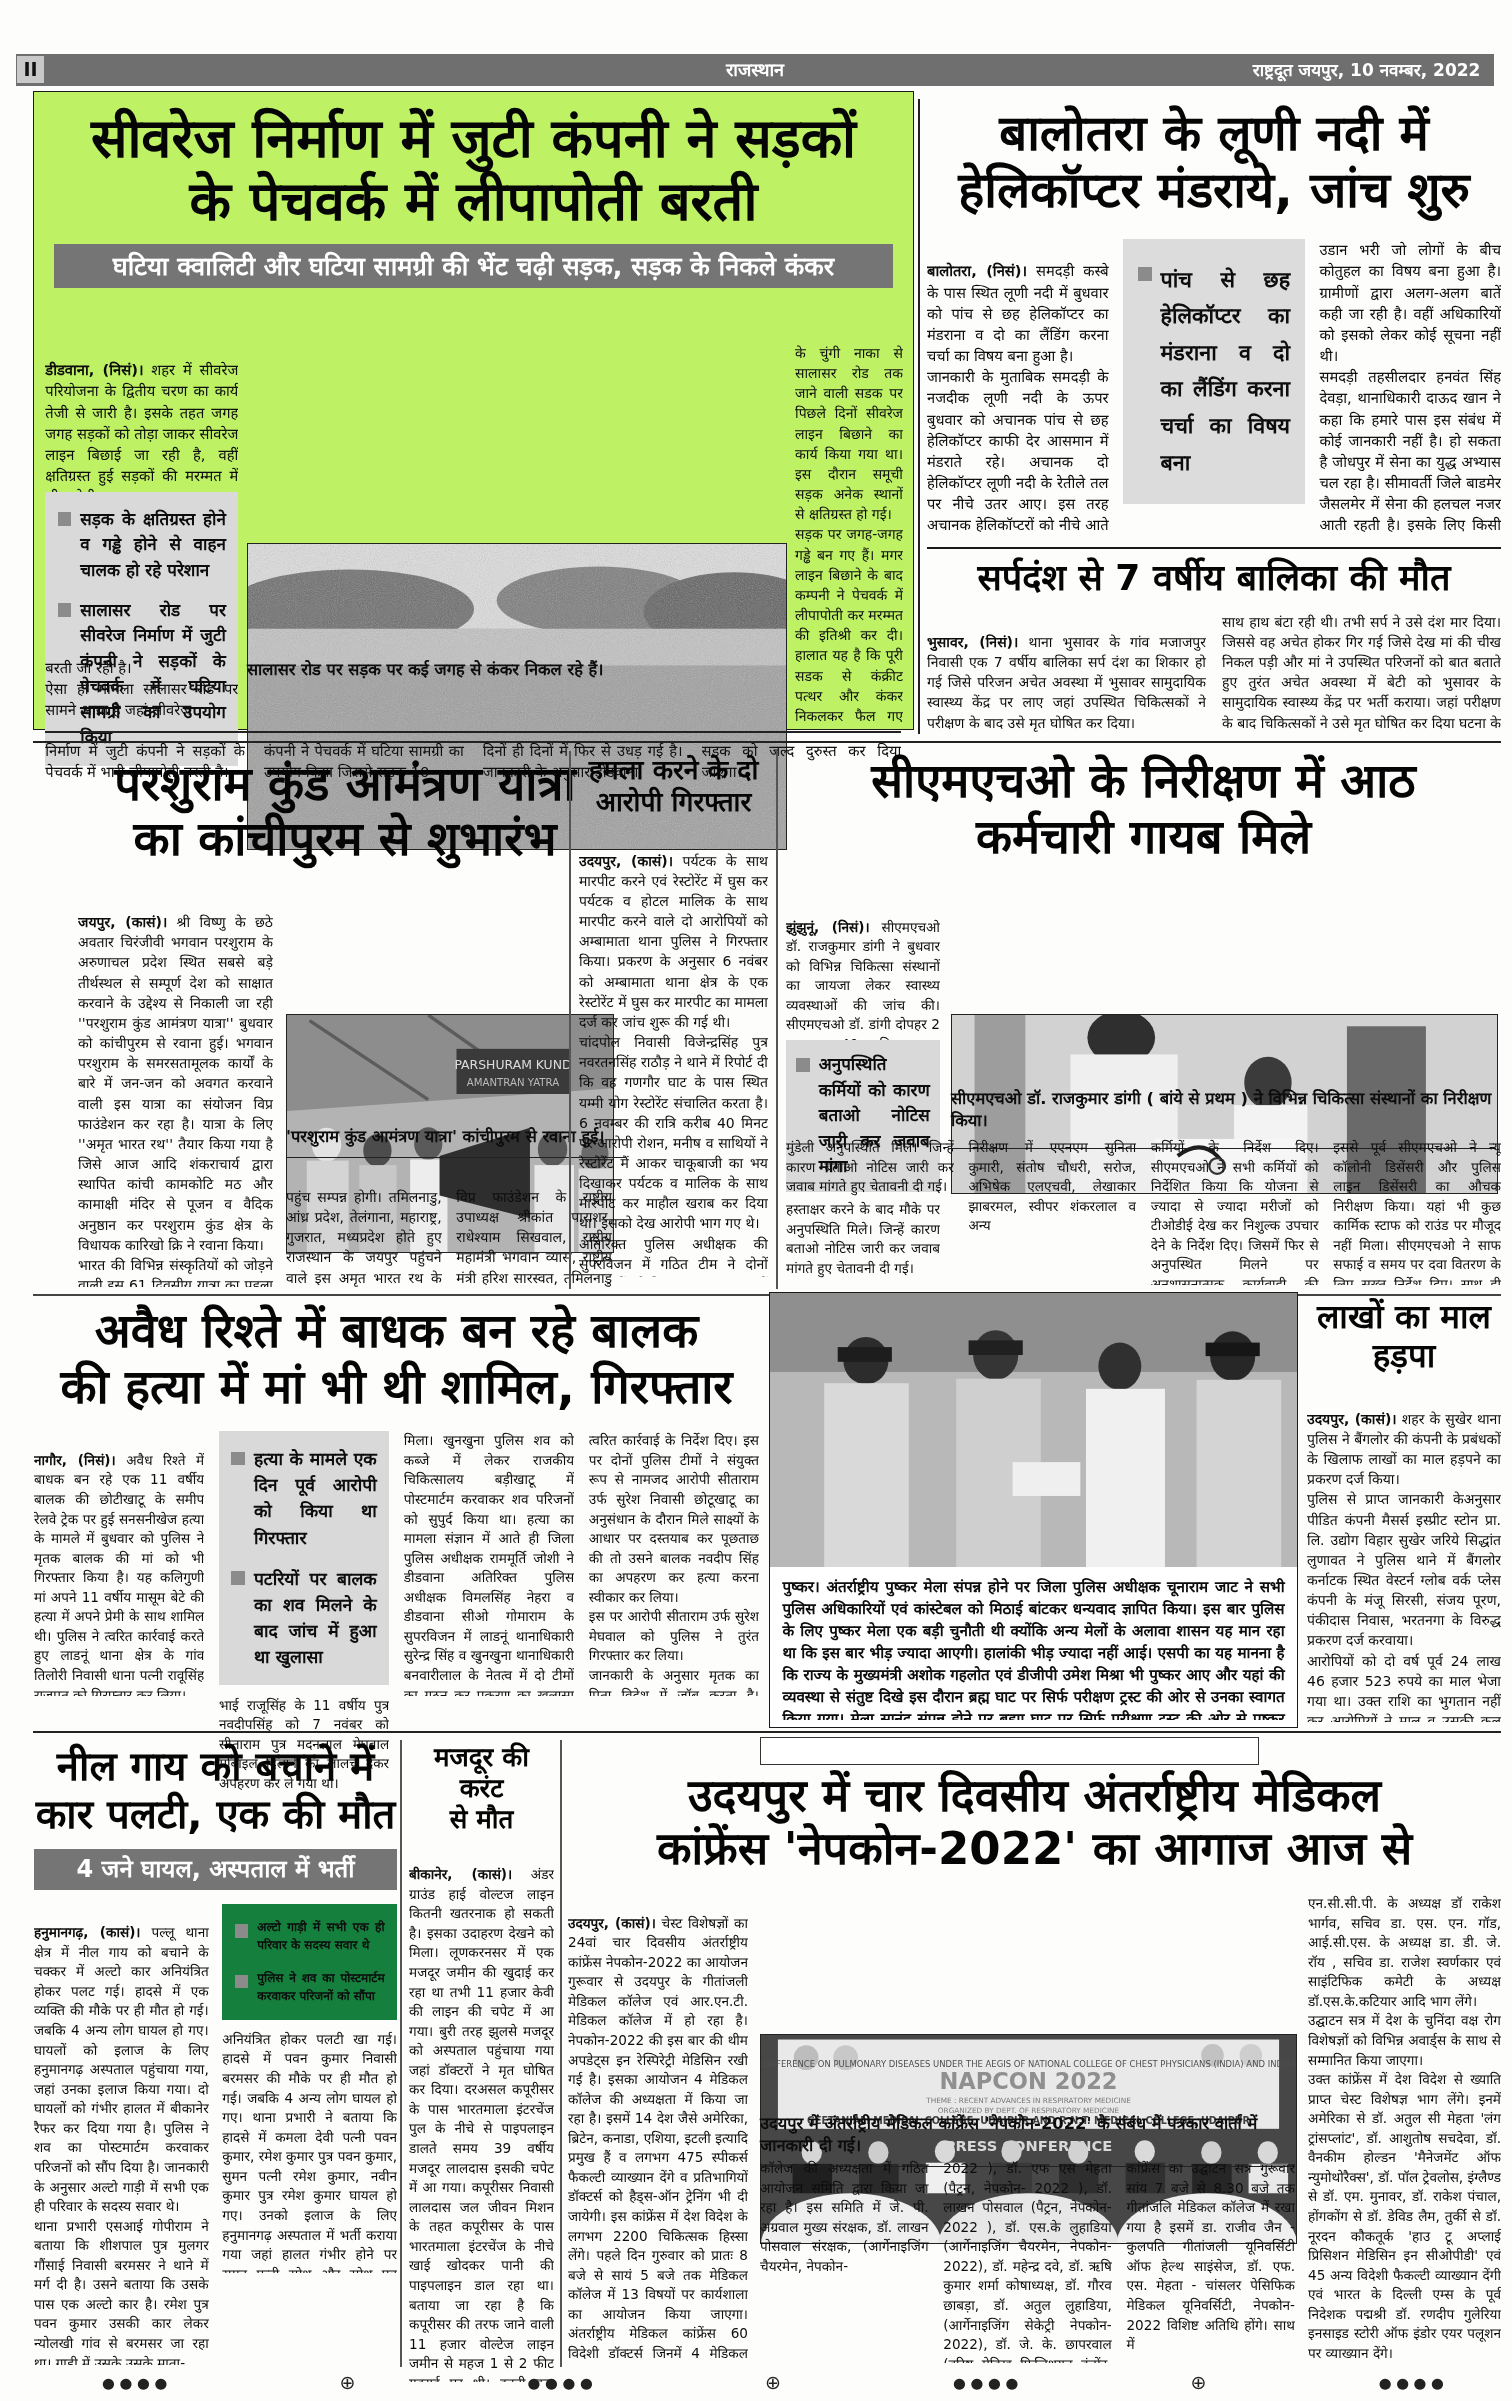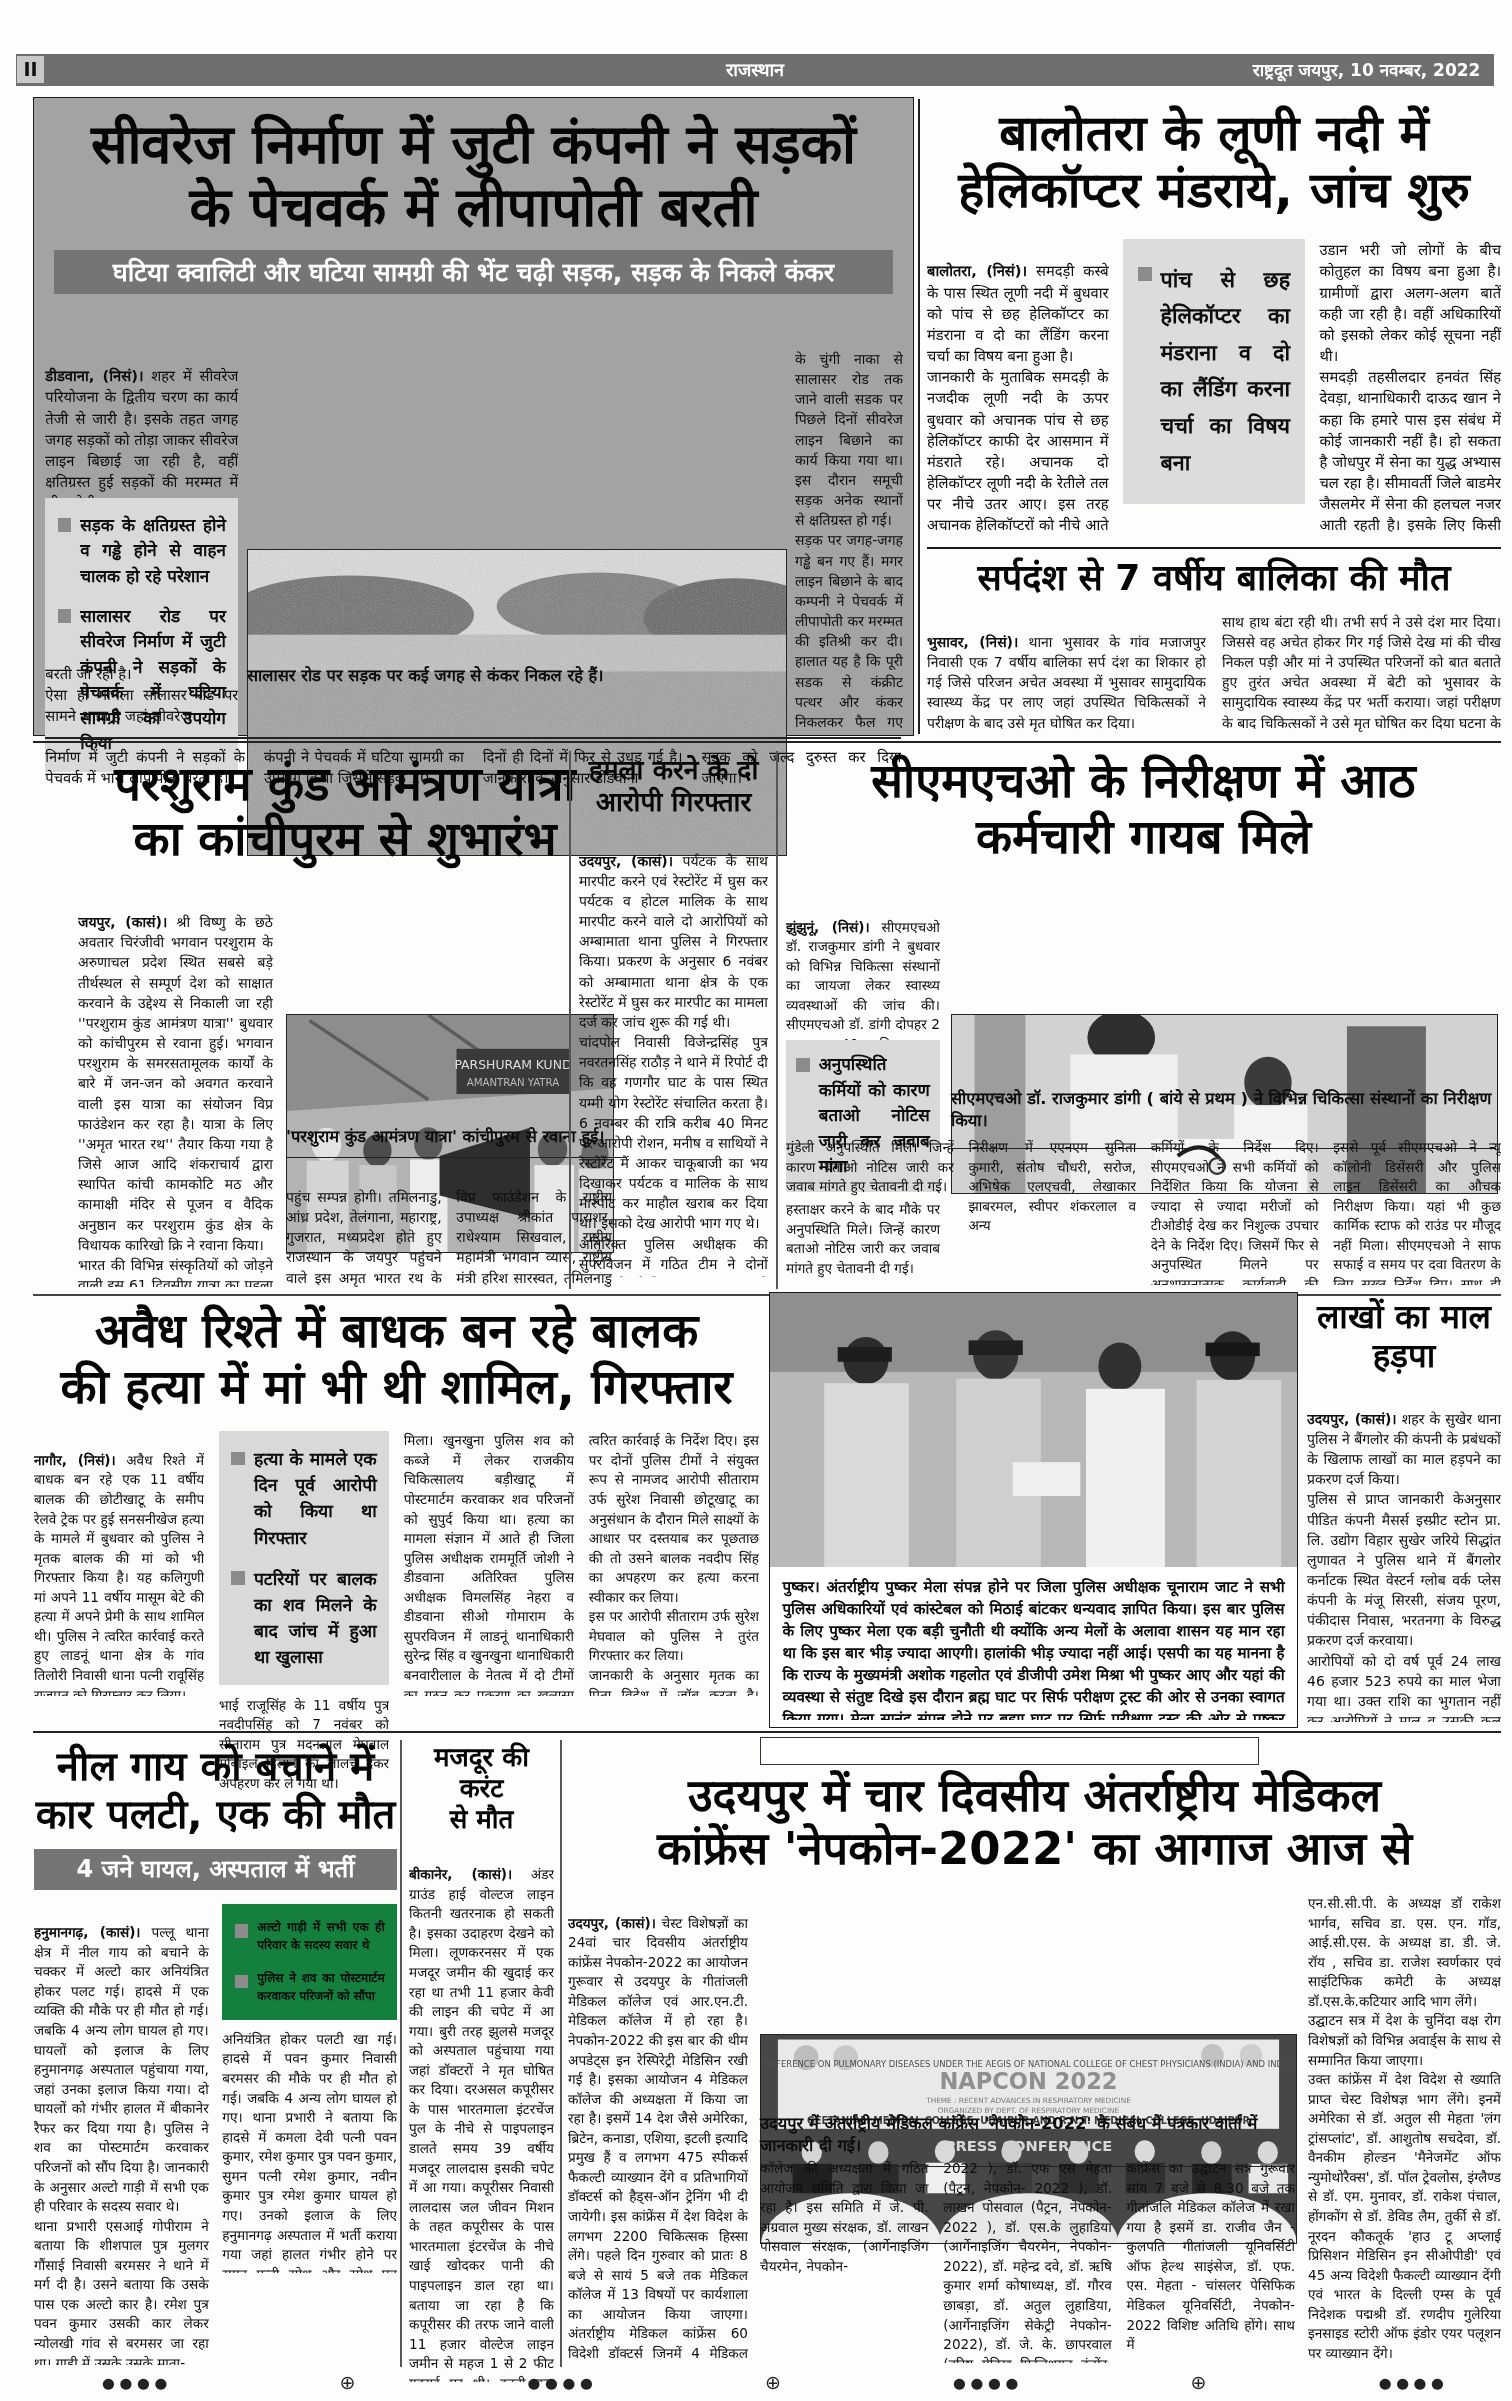--- a/index.html
+++ b/index.html
@@ -31,21 +31,21 @@
 
   <div class="abs" style="left:16px;top:54px;width:1478px;height:32px;background:#6f6f6f;">
     <div class="abs" style="left:1.1px;top:2.3px;width:27px;height:27px;background:#c9c9c9;color:#111;
                 font-weight:bold;font-size:19px;text-align:center;line-height:27px;">
       <span>II</span>
     </div>
     <div class="abs" style="left:0;width:100%;text-align:center;color:#fff;font-weight:bold;font-size:18px;line-height:32px;">राजस्थान</div>
     <div class="abs" style="right:13.6px;top:0;color:#fff;font-weight:bold;font-size:17px;line-height:32px;">राष्ट्रदूत जयपुर, 10 नवम्बर, 2022</div>
   </div>
 
-  <section class="abs boxed" style="left:33px;top:97px;width:879px;height:637px;background:#a3a3a3;">
+  <section class="abs boxed" style="left:33px;top:91px;width:879px;height:637px;background:#bef264;">
     <div class="hl" style="margin-top:14.7px;font-size:54px;">सीवरेज निर्माण में जुटी कंपनी ने सड़कों
 के पेचवर्क में लीपापोती बरती</div>
     <div class="graybar" style="margin:10.2px 20.3px 0 20.3px;height:44px;font-size:25.4px;line-height:44px;">
       <span>घटिया क्वालिटी और घटिया सामग्री की भेंट चढ़ी सड़क, सड़क के निकले कंकर</span>
     </div>
 
     <div class="abs" style="left:11.3px;top:246px;width:193px;height:316px;">
       <div class="bt" style="height:154px;">
         <span class="dl">डीडवाना, (निसं)।</span><span style="white-space:pre-line;"> शहर में सीवरेज परियोजना के द्वितीय चरण का कार्य तेजी से जारी है। इसके तहत जगह जगह सड़कों को तोड़ा जाकर सीवरेज लाइन बिछाई जा रही है, वहीं क्षतिग्रस्त हुई सड़कों की मरम्मत में लीपापोती</span>
       </div>

